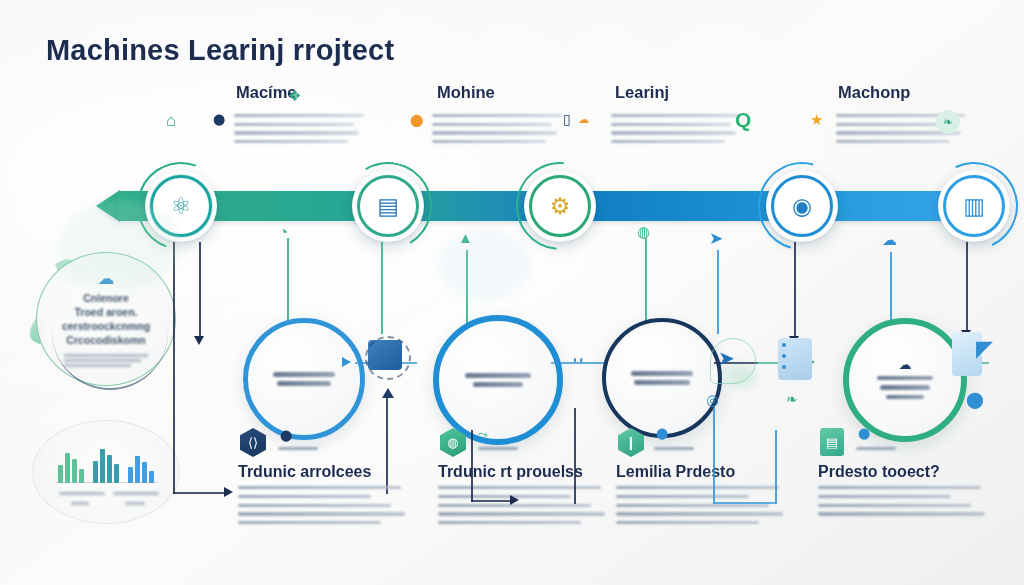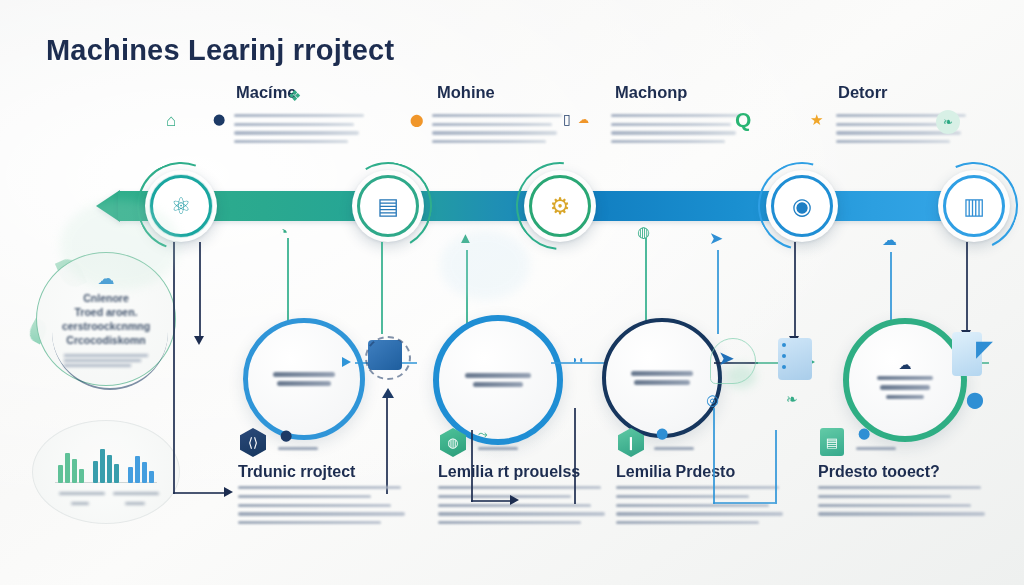--- a/index.html
+++ b/index.html
@@ -197,34 +197,34 @@
   </div>
   <div class="abs sicon o" style="left:410px;top:114px;font-size:12px;">⬤</div>
   <div class="abs blurb" style="left:432px;top:114px;">
     <div class="ln"></div>
       <div class="ln"></div>
       <div class="ln"></div>
       <div class="ln"></div>
   </div>
 
   <div class="abs" style="left:615px;top:83px;">
-    <div class="col-head">Machonp</div>
+    <div class="col-head">Learinj</div>
   </div>
   <div class="abs sicon n" style="left:563px;top:112px;font-size:14px;">▯</div>
   <div class="abs sicon o" style="left:578px;top:114px;font-size:11px;">☁</div>
   <div class="abs blurb" style="left:611px;top:114px;">
     <div class="ln"></div>
       <div class="ln"></div>
       <div class="ln"></div>
       <div class="ln"></div>
   </div>
   <div class="abs" style="left:735px;top:108px;font-size:21px;font-weight:700;color:#29b573;filter:blur(.4px);">Q</div>
 
   <div class="abs" style="left:838px;top:83px;">
-    <div class="col-head">Detorr</div>
+    <div class="col-head">Machonp</div>
   </div>
   <div class="abs sicon" style="left:810px;top:112px;color:#f0a62a;font-size:15px;">★</div>
   <div class="abs blurb" style="left:836px;top:114px;">
     <div class="ln"></div>
       <div class="ln"></div>
       <div class="ln"></div>
       <div class="ln"></div>
   </div>
   <div class="abs" style="left:936px;top:110px;width:24px;height:24px;border-radius:50%;background:#d8f0e6;display:flex;align-items:center;justify-content:center;filter:blur(.5px);">
       <span style="font-size:12px;color:#2aa882;">❧</span>
@@ -402,37 +402,37 @@
   <div class="abs sicon b" style="left:706px;top:392px;font-size:15px;">◎</div>
   <div class="abs sicon g" style="left:786px;top:392px;font-size:14px;">❧</div>
 
   <div class="abs" style="left:240px;top:428px;">
     <div class="hexi navy">⟨⟩</div>
   </div>
   <div class="abs sicon n" style="left:280px;top:430px;font-size:11px;">⬤</div>
   <div class="abs mini-tag" style="left:278px;top:447px;">
       <div class="ln"></div>
     </div>
-  <div class="abs b-head" style="left:238px;top:463px;">Trdunic rrojtect</div>
+  <div class="abs b-head" style="left:238px;top:463px;">Trdunic arroIcees</div>
   <div class="abs b-body" style="left:238px;top:486px;">
     <div class="ln"></div>
       <div class="ln"></div>
       <div class="ln"></div>
       <div class="ln"></div>
       <div class="ln"></div>
   </div>
 
   <div class="abs" style="left:440px;top:428px;">
     <div class="hexi green">◍</div>
   </div>
   <div class="abs sicon g" style="left:478px;top:428px;font-size:12px;">⤳</div>
   <div class="abs mini-tag" style="left:478px;top:447px;">
       <div class="ln"></div>
     </div>
-  <div class="abs b-head" style="left:438px;top:463px;">Lemilia rt prouelss</div>
+  <div class="abs b-head" style="left:438px;top:463px;">Trdunic rt prouelss</div>
   <div class="abs b-body" style="left:438px;top:486px;">
     <div class="ln"></div>
       <div class="ln"></div>
       <div class="ln"></div>
       <div class="ln"></div>
       <div class="ln"></div>
   </div>
 
   <div class="abs" style="left:618px;top:428px;">
     <div class="hexi green2">❙</div>

